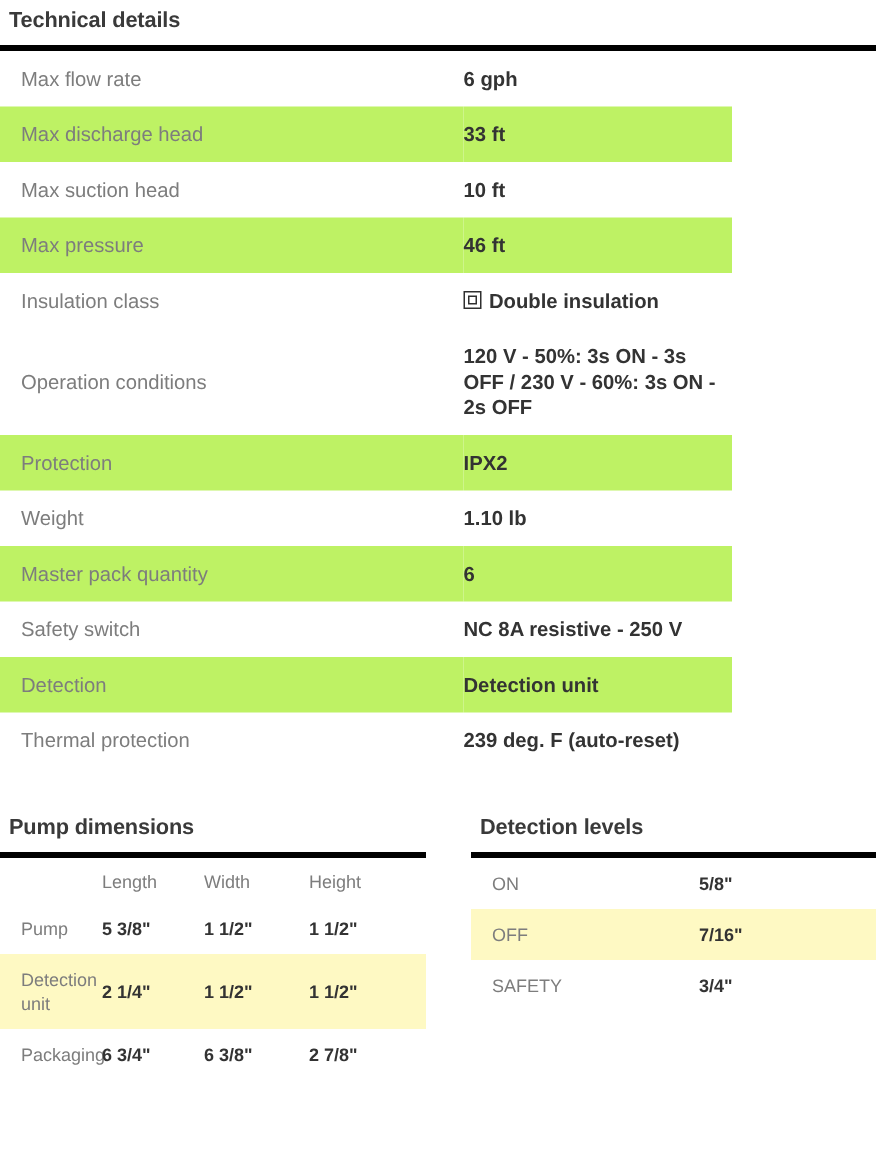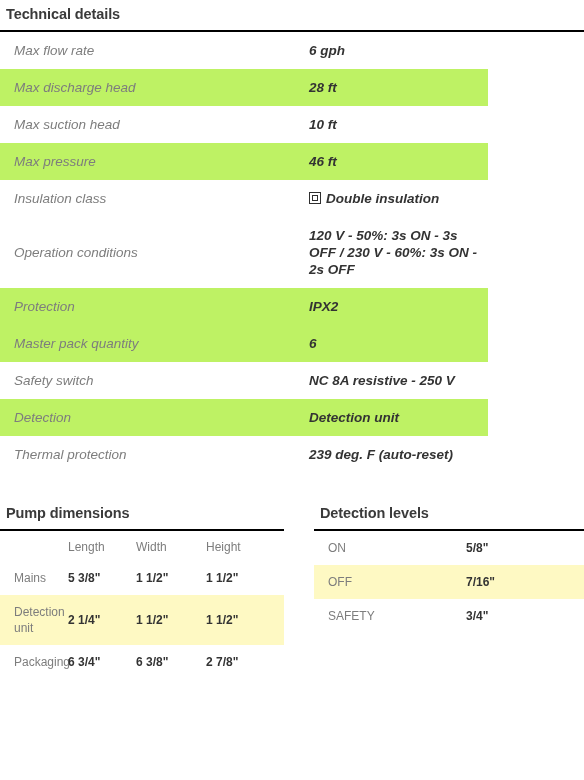--- a/index.html
+++ b/index.html
@@ -24,30 +24,29 @@
     box-sizing: border-box;
   }
 
   
   .section-heading {
     font-size: 14.5px;
     font-weight: bold;
     color: #3a3a3a;
     letter-spacing: -0.1px;
     padding: 5px 0 7px 6px;
-    border-bottom: 2px solid #000000;
+    border-bottom: 4px solid #000000;
     line-height: 18px;
   }
 
   
   .spec-table {
     width: 488px;
     border-collapse: collapse;
     table-layout: fixed;
-    font-style: italic;
   }
   .spec-table tr.alt { background: #bef264; }
   .spec-table td {
     padding: 10px 8px 10px 14px;
     vertical-align: middle;
     font-size: 13.5px;
     line-height: 17px;
   }
   .spec-table td.spec-label {
     width: 287px;
@@ -134,21 +133,21 @@
     <table class="spec-table">
       <tbody>
 
         <tr>
           <td class="spec-label">Max flow rate</td>
           <td class="spec-value">6 gph</td>
         </tr>
 
         <tr class="alt">
           <td class="spec-label">Max discharge head</td>
-          <td class="spec-value">28 ft</td>
+          <td class="spec-value">33 ft</td>
         </tr>
 
         <tr>
           <td class="spec-label">Max suction head</td>
           <td class="spec-value">10 ft</td>
         </tr>
 
         <tr class="alt">
           <td class="spec-label">Max pressure</td>
           <td class="spec-value">46 ft</td>
@@ -163,20 +162,24 @@
         <tr>
           <td class="spec-label">Operation conditions</td>
           <td class="spec-value">120 V - 50%: 3s ON - 3s OFF / 230 V - 60%: 3s ON - 2s OFF</td>
         </tr>
 
         <tr class="alt">
           <td class="spec-label">Protection</td>
           <td class="spec-value">IPX2</td>
         </tr>
 
+        <tr>
+          <td class="spec-label">Weight</td>
+          <td class="spec-value">1.10 lb</td>
+        </tr>
 
         <tr class="alt">
           <td class="spec-label">Master pack quantity</td>
           <td class="spec-value">6</td>
         </tr>
 
         <tr>
           <td class="spec-label">Safety switch</td>
           <td class="spec-value">NC 8A resistive - 250 V</td>
         </tr>
@@ -210,21 +213,21 @@
         <thead>
           <tr>
             <th class="h0"></th>
             <th>Length</th>
             <th>Width</th>
             <th>Height</th>
           </tr>
         </thead>
         <tbody>
           <tr>
-            <td class="k">Mains</td>
+            <td class="k">Pump</td>
             <td class="v">5 3/8"</td>
             <td class="v">1 1/2"</td>
             <td class="v">1 1/2"</td>
           </tr>
           <tr class="alt">
             <td class="k">Detection unit</td>
             <td class="v">2 1/4"</td>
             <td class="v">1 1/2"</td>
             <td class="v">1 1/2"</td>
           </tr>

